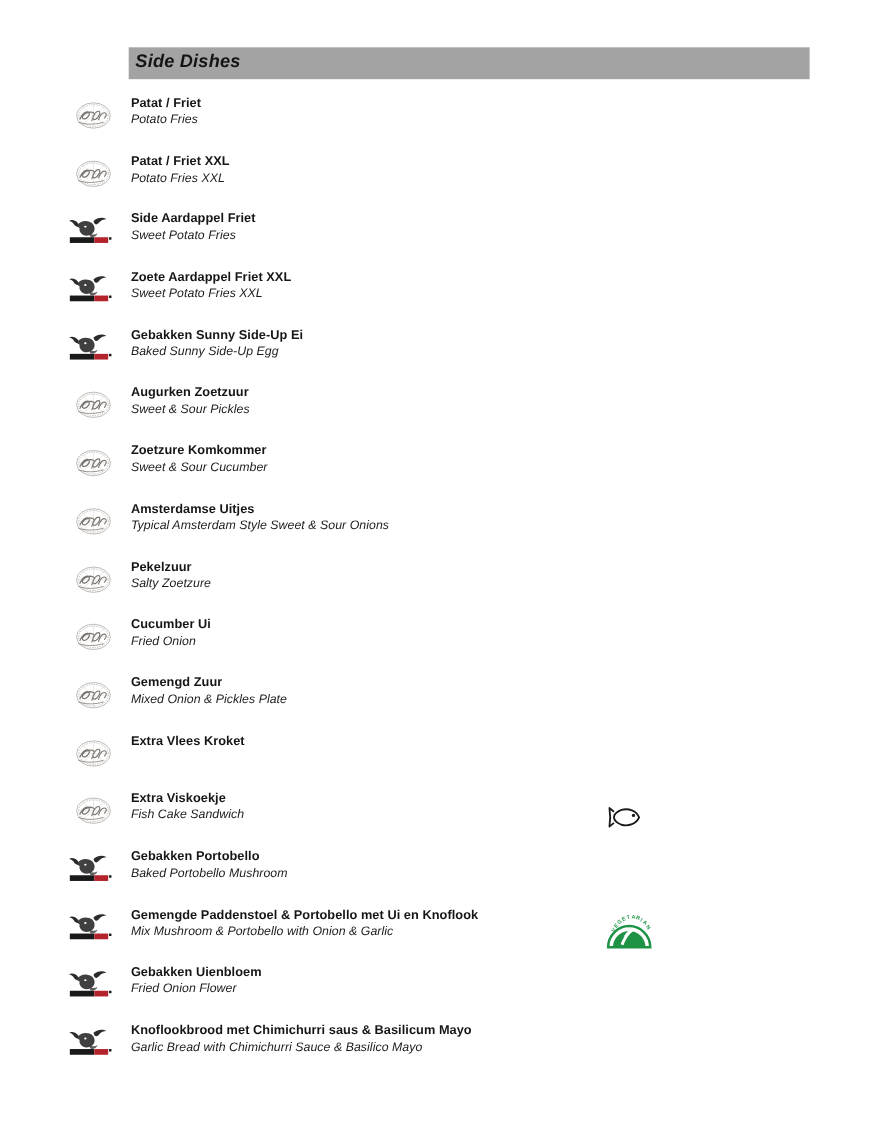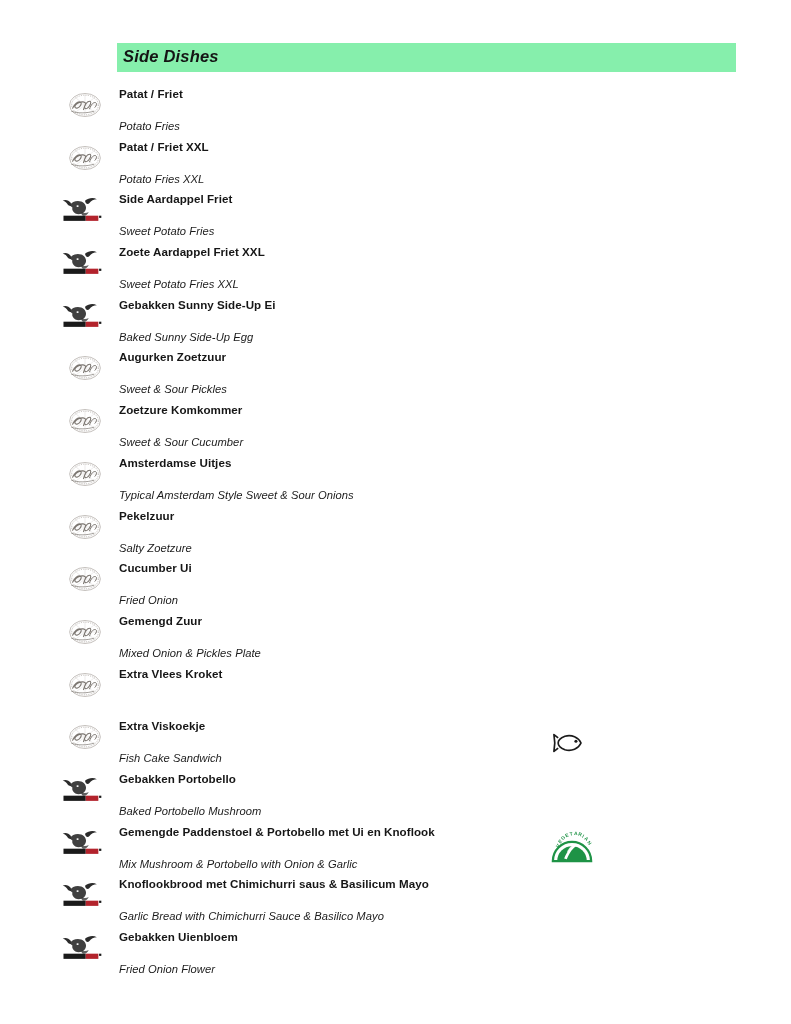--- a/index.html
+++ b/index.html
@@ -68,41 +68,41 @@
     white-space: nowrap;
     letter-spacing: 0.05px;
   }
   .dish-en {
     font-size: 11.2px;
     font-style: italic;
     color: #1b1b1b;
     line-height: 15px;
     white-space: nowrap;
     letter-spacing: 0.05px;
-    margin-top: 18px;
+    margin-top: 1px;
   }
 
   
   .row-badge {
     position: absolute;
     top: 4px;
   }
   .badge-fish { left: 553px; top: 14px; width: 34px; height: 22px; }
   .badge-veg  { left: 549px; top: 4px;  width: 46px; height: 40px; }
 
   
   .stamp-logo { opacity: 0.72; }
 
   
   .bull-logo { }
 </style>
 </head>
 <body style="background: rgb(255, 255, 255);">
 
-<div id="section-banner" style="background: #86efac;">
+<div id="section-banner" style="background: #a3a3a3;">
   <div class="banner-title" style="color: rgb(20, 20, 20);">Side Dishes</div>
 </div>
 
 <div id="menu-list">
     <div class="menu-row">
       <div class="row-icon"><svg class="stamp-logo" viewBox="0 0 60 44" width="46" height="34">
     <g fill="none" stroke="#7a7068" stroke-width="0.8">
       <ellipse cx="30" cy="22" rx="20" ry="15"></ellipse>
       <ellipse cx="30" cy="22" rx="17.5" ry="12.8" stroke-dasharray="1.4 1.6"></ellipse>
       <path d="M12 22 H48 M30 8 V36 M17 12 L43 32 M43 12 L17 32" stroke-width="0.45" opacity="0.55"></path>
@@ -423,37 +423,37 @@
       <path d="M26 25 c3 2 7 2 10 0 c-1 3 -4 5 -7 5 c-2 0 -3-2 -3-5 z" opacity="0.75"></path>
       <ellipse cx="21" cy="17" rx="1.5" ry="1.2" fill="#ffffff"></ellipse>
     </g>
     <g>
       <rect x="2" y="30" width="30" height="7" fill="#1a1a1a"></rect>
       <rect x="32" y="30" width="17" height="7" fill="#b3232c"></rect>
       <rect x="50" y="30" width="3" height="3" fill="#1a1a1a"></rect>
     </g>
   </svg></div>
       <div class="row-text">
+        <div class="dish-nl">Gebakken Uienbloem</div>
+        <div class="dish-en">Fried Onion Flower</div>
+      </div>
+    </div>
+    <div class="menu-row">
+      <div class="row-icon"><svg class="bull-logo" viewBox="0 0 62 42" width="46" height="32">
+    <g fill="#2b2b2b">
+      <path d="M10 16 c4-5 10-7 16-5 c3 1 5 3 6 6 c1 3 0 6 -2 8 c-3 3 -8 4 -12 2 c-3-2 -5-5 -4-8 z" opacity="0.9"></path>
+      <path d="M12 13 c-3-4 -8-5 -11-3 c2 0 5 2 6 4 c1 2 3 3 5 3 z"></path>
+      <path d="M31 10 c5-4 11-5 16-2 c-4 0 -8 2 -10 5 c-2 2 -5 2 -6 -3 z"></path>
+      <path d="M26 25 c3 2 7 2 10 0 c-1 3 -4 5 -7 5 c-2 0 -3-2 -3-5 z" opacity="0.75"></path>
+      <ellipse cx="21" cy="17" rx="1.5" ry="1.2" fill="#ffffff"></ellipse>
+    </g>
+    <g>
+      <rect x="2" y="30" width="30" height="7" fill="#1a1a1a"></rect>
+      <rect x="32" y="30" width="17" height="7" fill="#b3232c"></rect>
+      <rect x="50" y="30" width="3" height="3" fill="#1a1a1a"></rect>
+    </g>
+  </svg></div>
+      <div class="row-text">
         <div class="dish-nl">Knoflookbrood met Chimichurri saus &amp; Basilicum Mayo</div>
         <div class="dish-en">Garlic Bread with Chimichurri Sauce &amp; Basilico Mayo</div>
       </div>
     </div>
-    <div class="menu-row">
-      <div class="row-icon"><svg class="bull-logo" viewBox="0 0 62 42" width="46" height="32">
-    <g fill="#2b2b2b">
-      <path d="M10 16 c4-5 10-7 16-5 c3 1 5 3 6 6 c1 3 0 6 -2 8 c-3 3 -8 4 -12 2 c-3-2 -5-5 -4-8 z" opacity="0.9"></path>
-      <path d="M12 13 c-3-4 -8-5 -11-3 c2 0 5 2 6 4 c1 2 3 3 5 3 z"></path>
-      <path d="M31 10 c5-4 11-5 16-2 c-4 0 -8 2 -10 5 c-2 2 -5 2 -6 -3 z"></path>
-      <path d="M26 25 c3 2 7 2 10 0 c-1 3 -4 5 -7 5 c-2 0 -3-2 -3-5 z" opacity="0.75"></path>
-      <ellipse cx="21" cy="17" rx="1.5" ry="1.2" fill="#ffffff"></ellipse>
-    </g>
-    <g>
-      <rect x="2" y="30" width="30" height="7" fill="#1a1a1a"></rect>
-      <rect x="32" y="30" width="17" height="7" fill="#b3232c"></rect>
-      <rect x="50" y="30" width="3" height="3" fill="#1a1a1a"></rect>
-    </g>
-  </svg></div>
-      <div class="row-text">
-        <div class="dish-nl">Gebakken Uienbloem</div>
-        <div class="dish-en">Fried Onion Flower</div>
-      </div>
-    </div>
   </div>
 
 </body></html>

